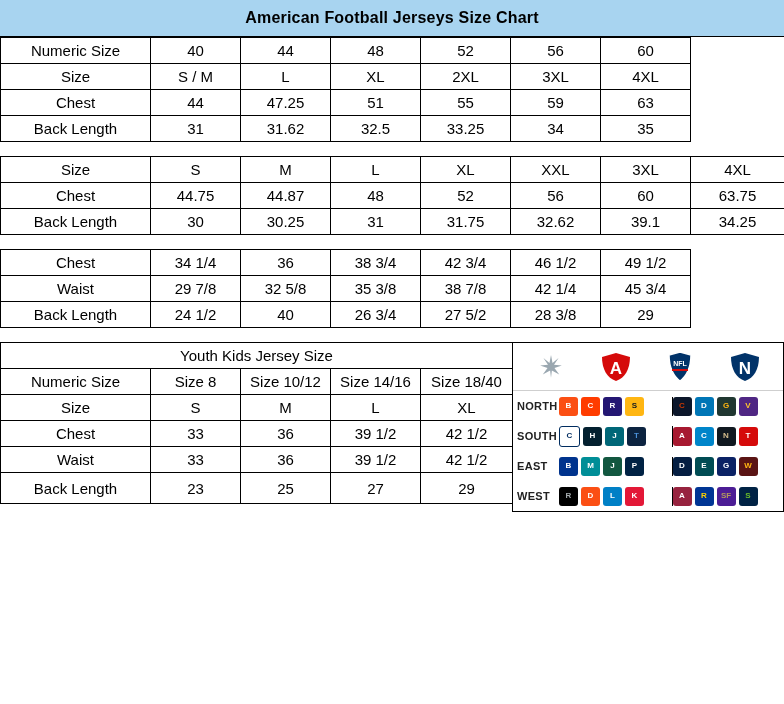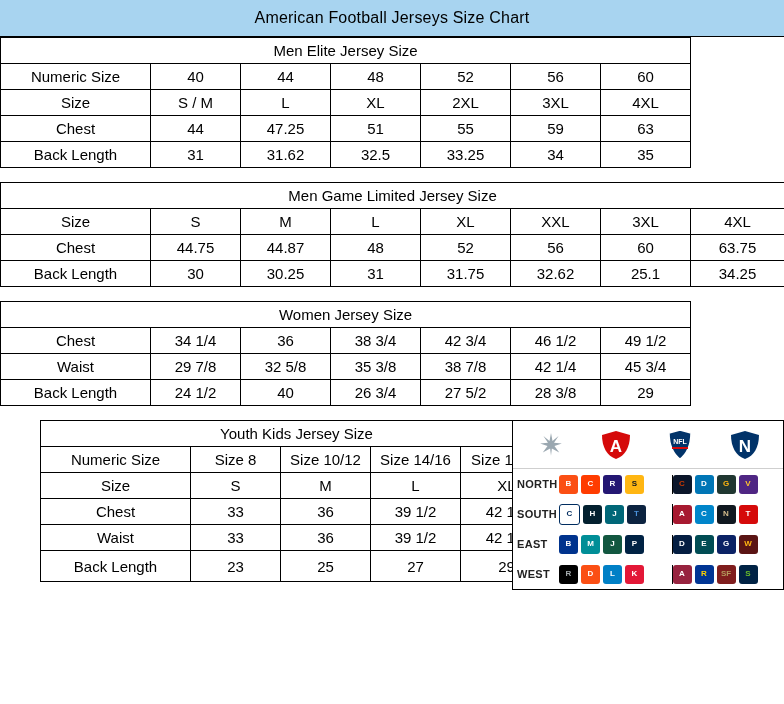--- a/index.html
+++ b/index.html
@@ -24,21 +24,21 @@
   .title-bar {
     height: 36px;
     background: #a8d4f0;
     display: flex;
     align-items: center;
     justify-content: center;
     border-bottom: 1px solid #000;
   }
   .title-bar .title-text {
     font-size: 16px;
-    font-weight: normal;
+    font-weight: bold;
     letter-spacing: 0.2px;
   }
   
   .block {
     margin: 0;
   }
   table.chart {
     border-collapse: collapse;
     width: 784px;
     table-layout: fixed;
@@ -76,21 +76,20 @@
   
   .bottom-wrap {
     display: flex;
     width: 784px;
   }
   .youth-left {
     width: 512px;
   }
   .youth-left table.chart {
     width: 512px;
-    margin-left: 40px;
   }
   .logos-right {
     width: 272px;
     border: 1px solid #000;
     box-sizing: border-box;
     background: #ffffff;
     position: relative;
   }
   .conf-row {
     display: flex;
@@ -165,24 +164,20 @@
         <col style="width:150px">
           <col style="width:90px">
           <col style="width:90px">
           <col style="width:90px">
         <col style="width:90px">
           <col style="width:90px">
           <col style="width:90px">
           <col style="width:94px">
       </colgroup>
       <tbody>
-          <tr class="section-head">
-        <td colspan="7">Men Elite Jersey Size</td>
-        <td class="nb"></td>
-      </tr>
       <tr>
         <td>Numeric Size</td>
         <td>40</td>
         <td>44</td>
         <td>48</td>
         <td>52</td>
         <td>56</td>
         <td>60</td>
         <td class="blank-cell"></td>
       </tr>
@@ -228,23 +223,20 @@
         <col style="width:150px">
           <col style="width:90px">
           <col style="width:90px">
           <col style="width:90px">
         <col style="width:90px">
           <col style="width:90px">
           <col style="width:90px">
           <col style="width:94px">
       </colgroup>
       <tbody>
-          <tr class="section-head">
-        <td colspan="8">Men Game Limited Jersey Size</td>
-      </tr>
       <tr>
         <td>Size</td>
         <td>S</td>
         <td>M</td>
         <td>L</td>
         <td>XL</td>
         <td>XXL</td>
         <td>3XL</td>
         <td>4XL</td>
       </tr>
@@ -258,21 +250,21 @@
         <td>60</td>
         <td>63.75</td>
       </tr>
       <tr>
         <td>Back Length</td>
         <td>30</td>
         <td>30.25</td>
         <td>31</td>
         <td>31.75</td>
         <td>32.62</td>
-        <td>25.1</td>
+        <td>39.1</td>
         <td>34.25</td>
       </tr>
     </tbody>
       </table>
   </div>
 
   <div class="spacer"></div>
 
   <div class="block">
     <table class="chart">
@@ -280,24 +272,20 @@
         <col style="width:150px">
           <col style="width:90px">
           <col style="width:90px">
           <col style="width:90px">
         <col style="width:90px">
           <col style="width:90px">
           <col style="width:90px">
           <col style="width:94px">
       </colgroup>
       <tbody>
-          <tr class="section-head">
-        <td colspan="7">Women Jersey Size</td>
-        <td class="nb"></td>
-      </tr>
       <tr>
         <td>Chest</td>
         <td>34 1/4</td>
         <td>36</td>
         <td>38 3/4</td>
         <td>42 3/4</td>
         <td>46 1/2</td>
         <td>49 1/2</td>
         <td class="blank-cell"></td>
       </tr>
@@ -522,21 +510,21 @@
               <span class="tl-inner">K</span>
             </span>
         </span>
         <span class="div-teams nfc">
           <span class="team-logo" style="background:#97233f">
               <span class="tl-inner">A</span>
             </span>
           <span class="team-logo" style="background:#003594">
               <span class="tl-inner" style="color:#ffd100">R</span>
             </span>
-          <span class="team-logo" style="background:#7f1d1d">
+          <span class="team-logo" style="background:#4c1d95">
               <span class="tl-inner" style="color:#b3995d">SF</span>
             </span>
           <span class="team-logo" style="background:#002244">
               <span class="tl-inner" style="color:#69be28">S</span>
             </span>
         </span>
       </div>
     </div>
   </div>
 

